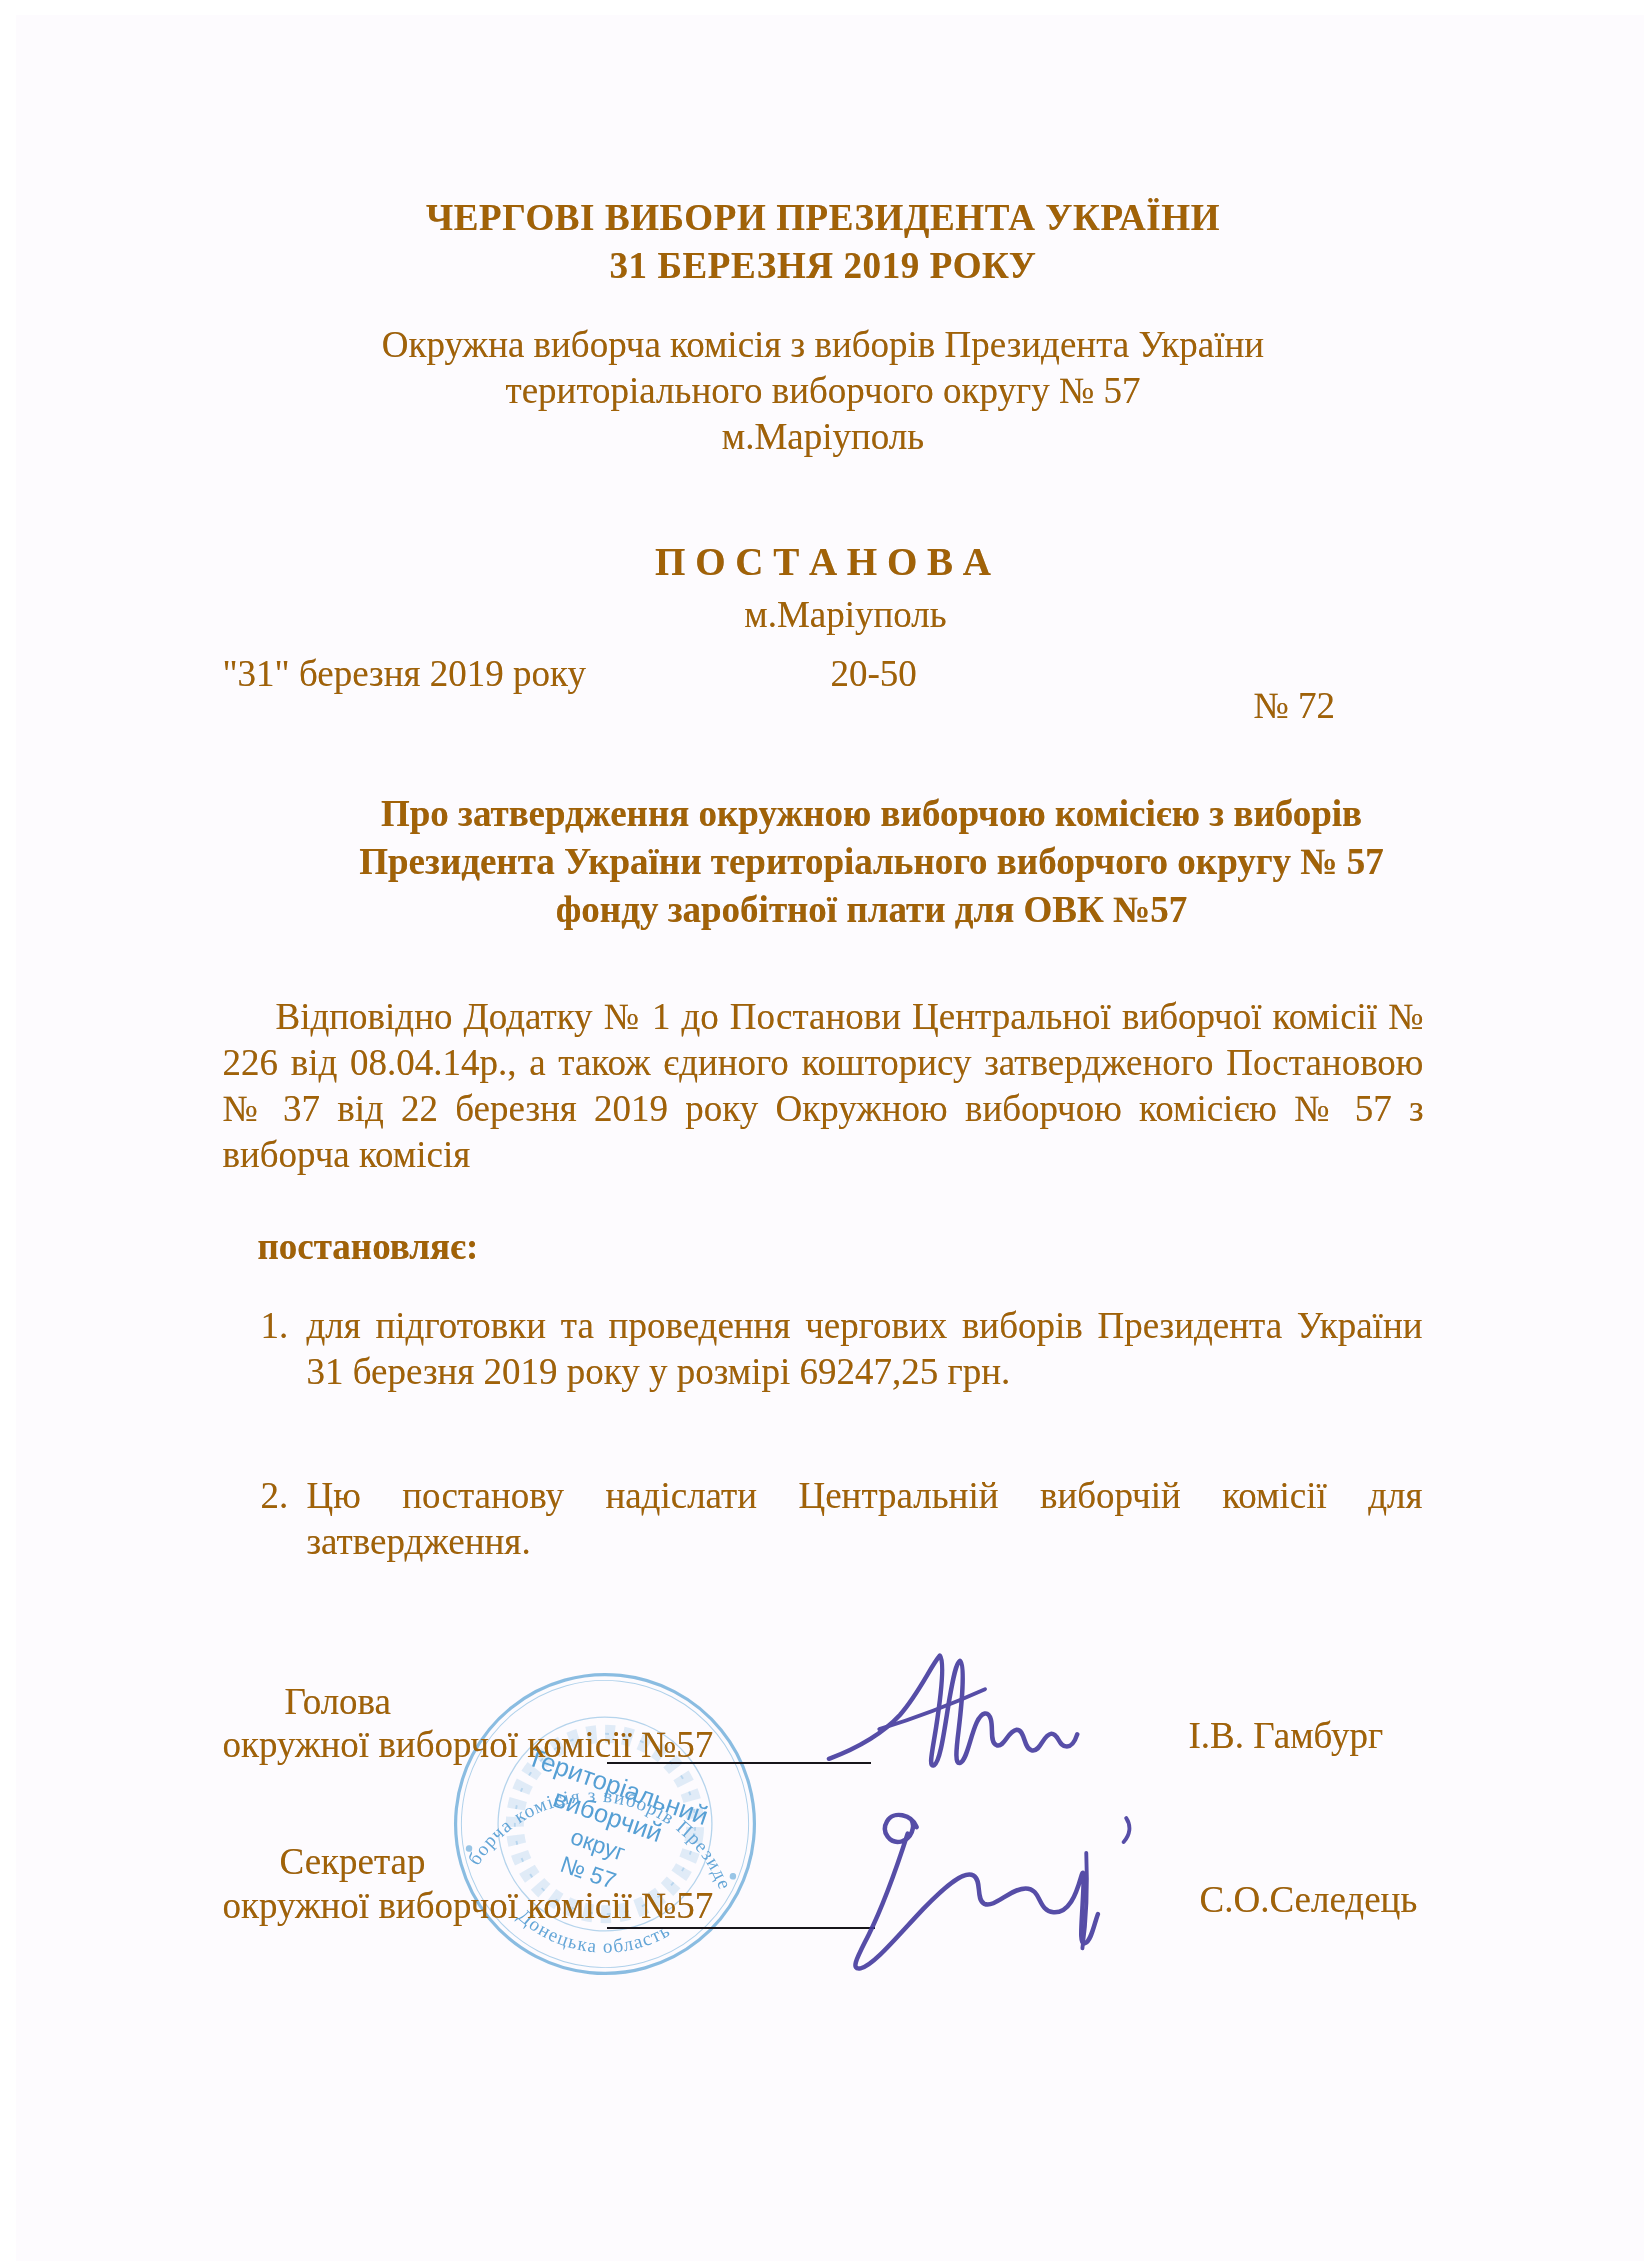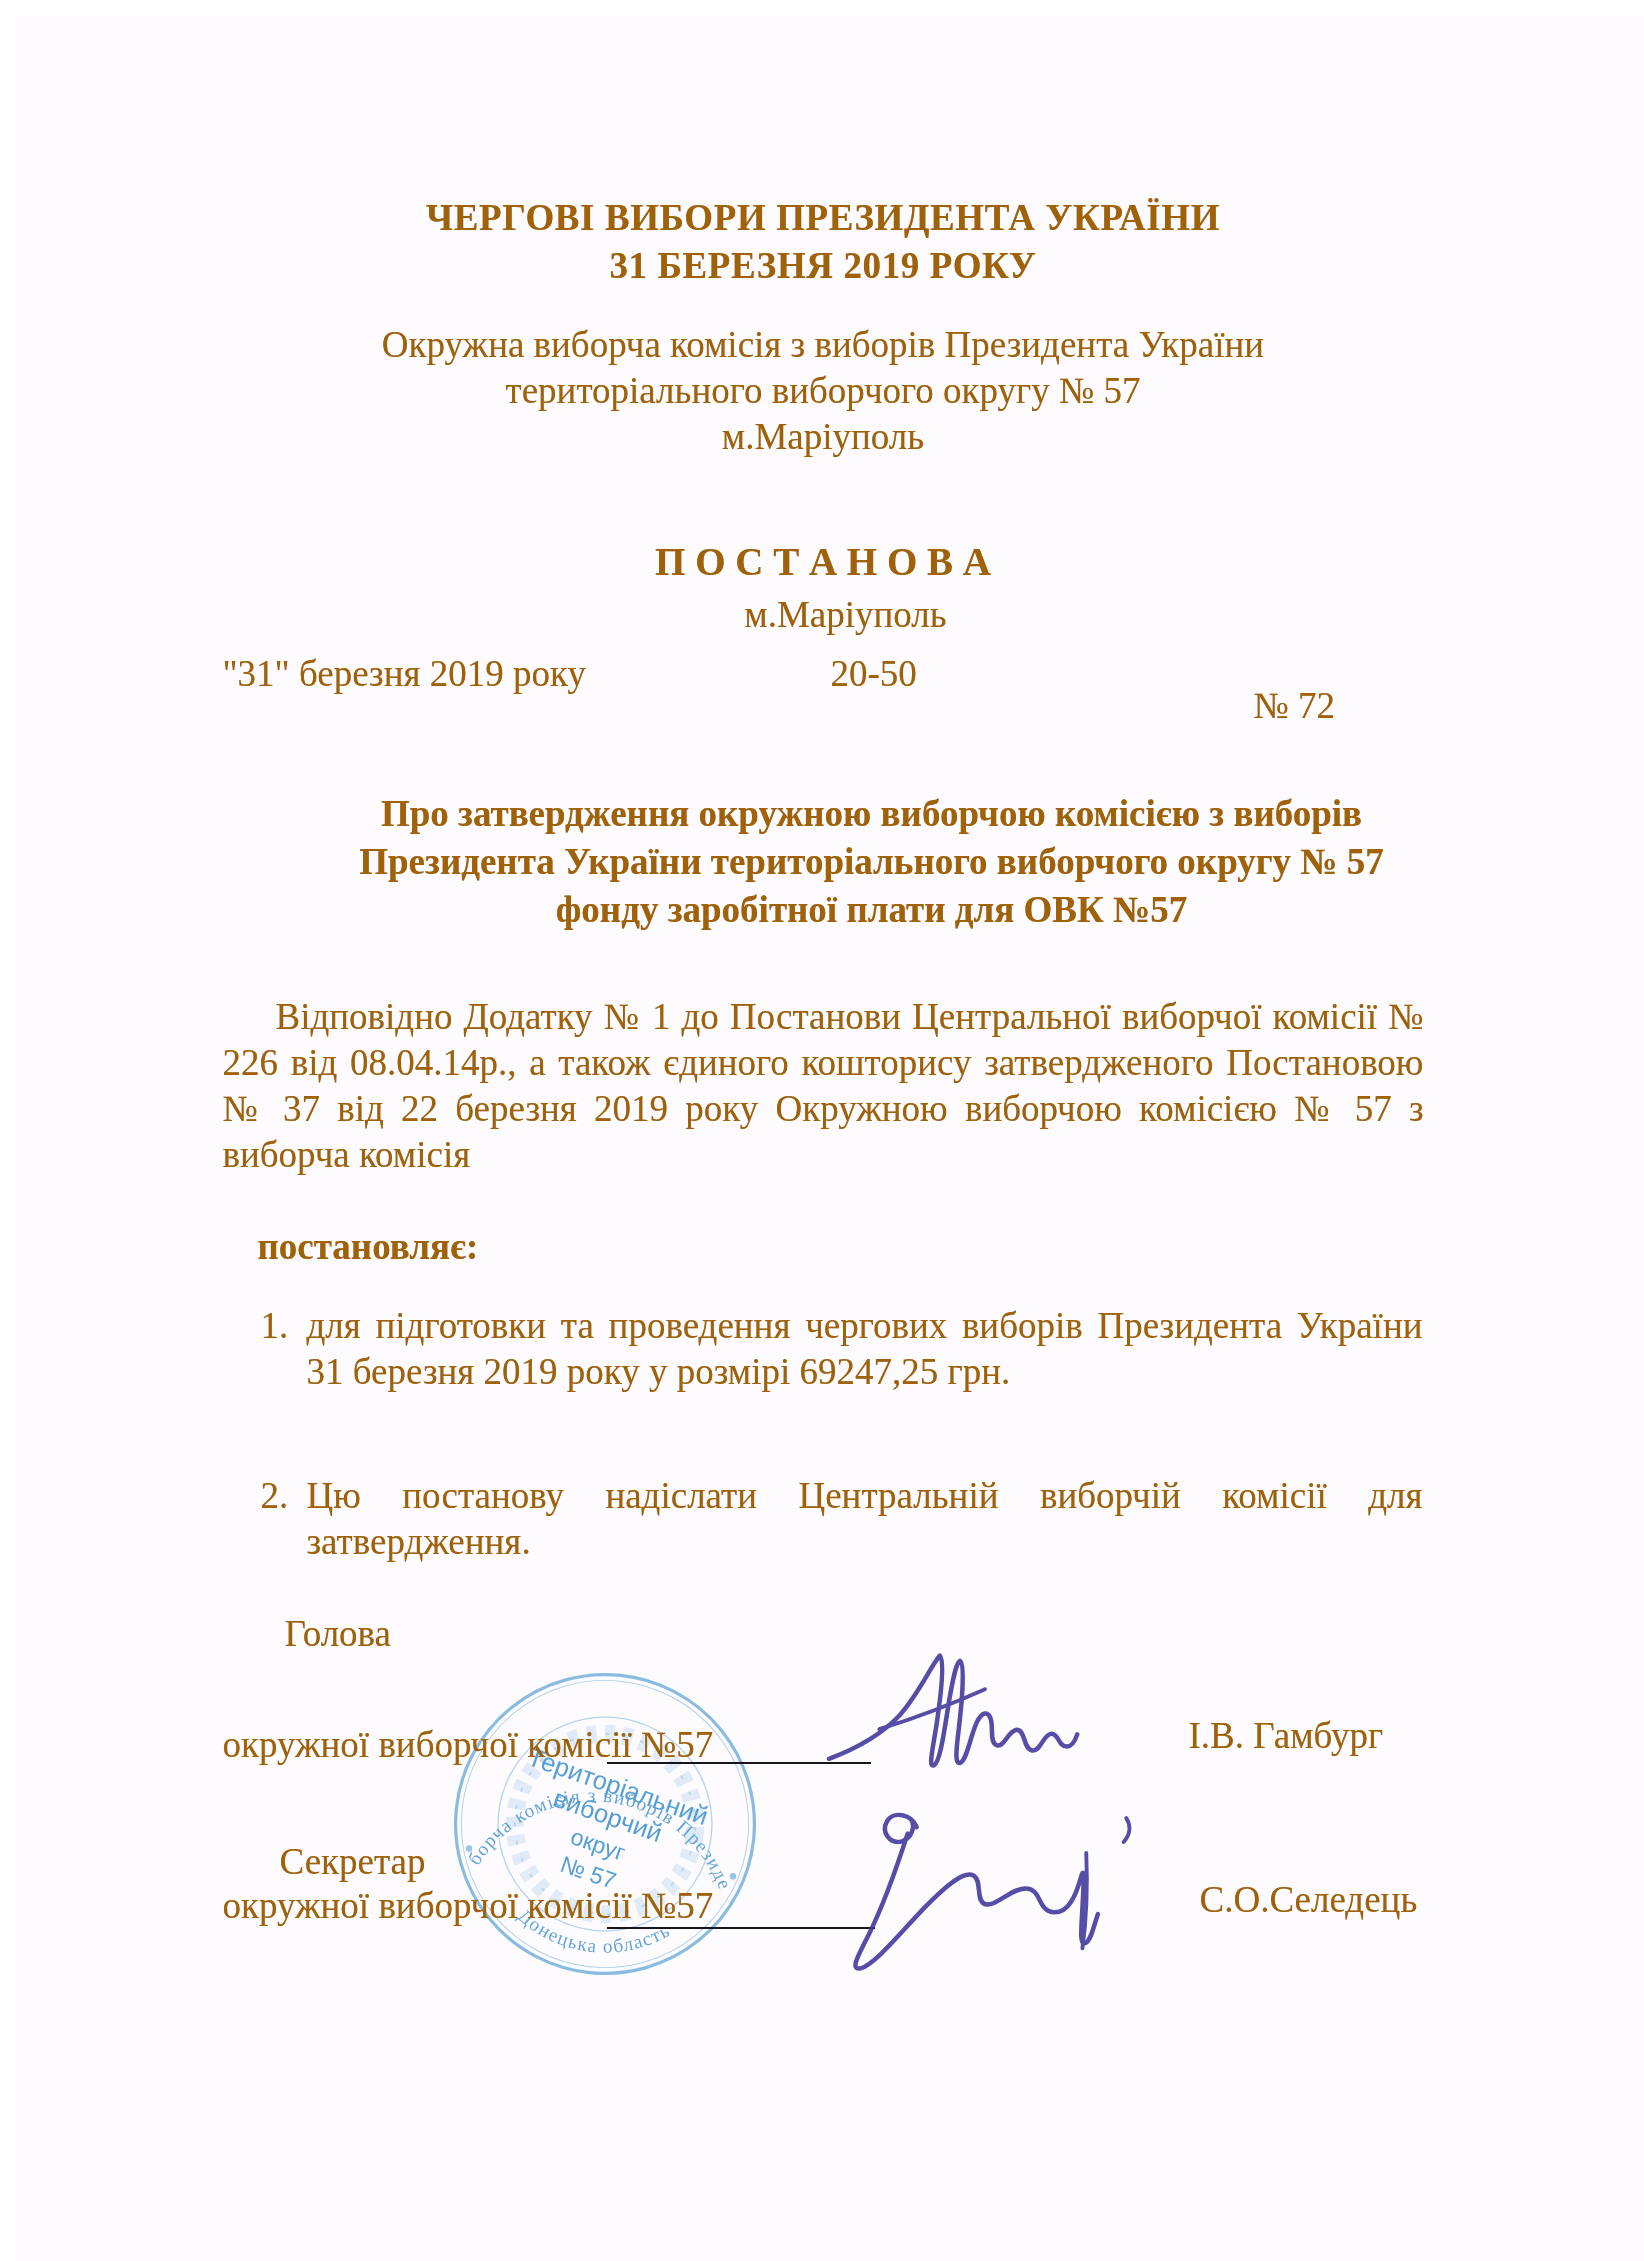--- a/index.html
+++ b/index.html
@@ -35,21 +35,21 @@
   .para .indent{text-indent:53px;}
   .decree{top:1209px;padding-left:35px;box-sizing:border-box;}
   .item{line-height:46px;}
   .item .inum{position:absolute;left:38px;top:0;}
   .item .itxt{margin-left:84px;width:1116px;}
   .i1{top:1288px;}
   .i2{top:1458px;}
   .sigline{position:absolute;height:0;border-top:2.6px solid #17151a;z-index:2;}
   .u1{left:591px;top:1747px;width:264px;}
   .u2{left:591px;top:1912px;width:268px;}
-  .s-role1a{position:absolute;left:62px;top:1596px;}
+  .s-role1a{position:absolute;left:62px;top:1664px;}
   .s-role2a{position:absolute;left:0;top:1707px;}
   .s-name1{position:absolute;left:966px;top:1698px;}
   .s-role1b{position:absolute;left:57px;top:1824px;}
   .s-role2b{position:absolute;left:0;top:1868px;}
   .s-name2{position:absolute;left:977px;top:1862px;}
   .stampbox{position:absolute;left:428px;top:1648px;width:322px;height:322px;z-index:1;}
   .inkbox{position:absolute;left:773px;top:1598px;width:374px;height:387px;z-index:3;}
   .scan-soft{text-shadow:0 0 0.6px rgba(40,35,45,.35);}
 </style>
 </head>

